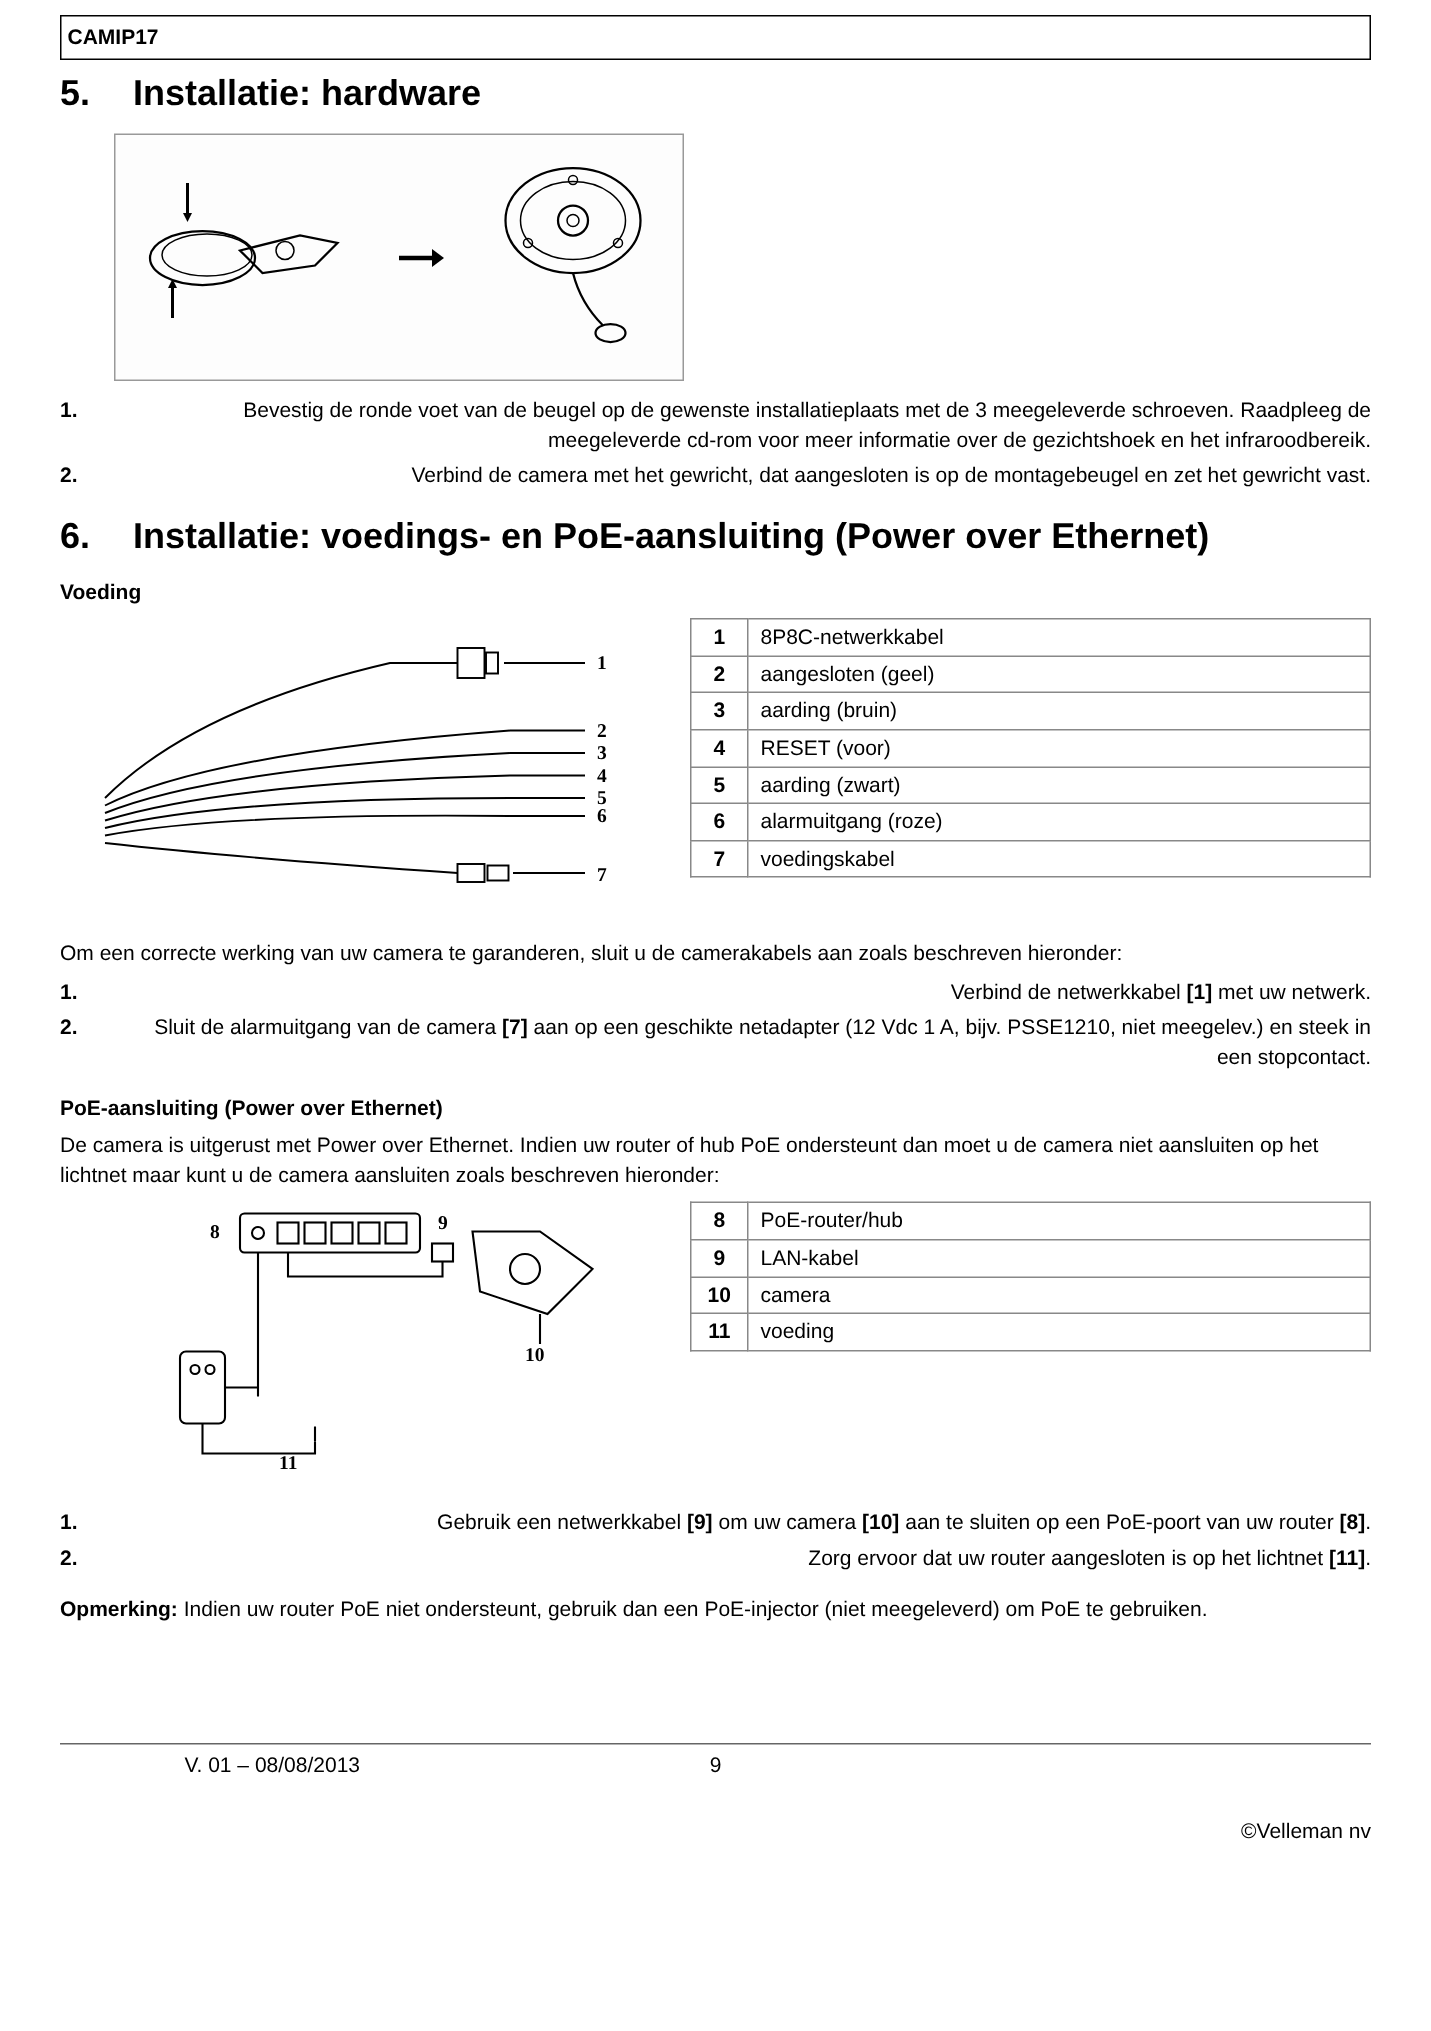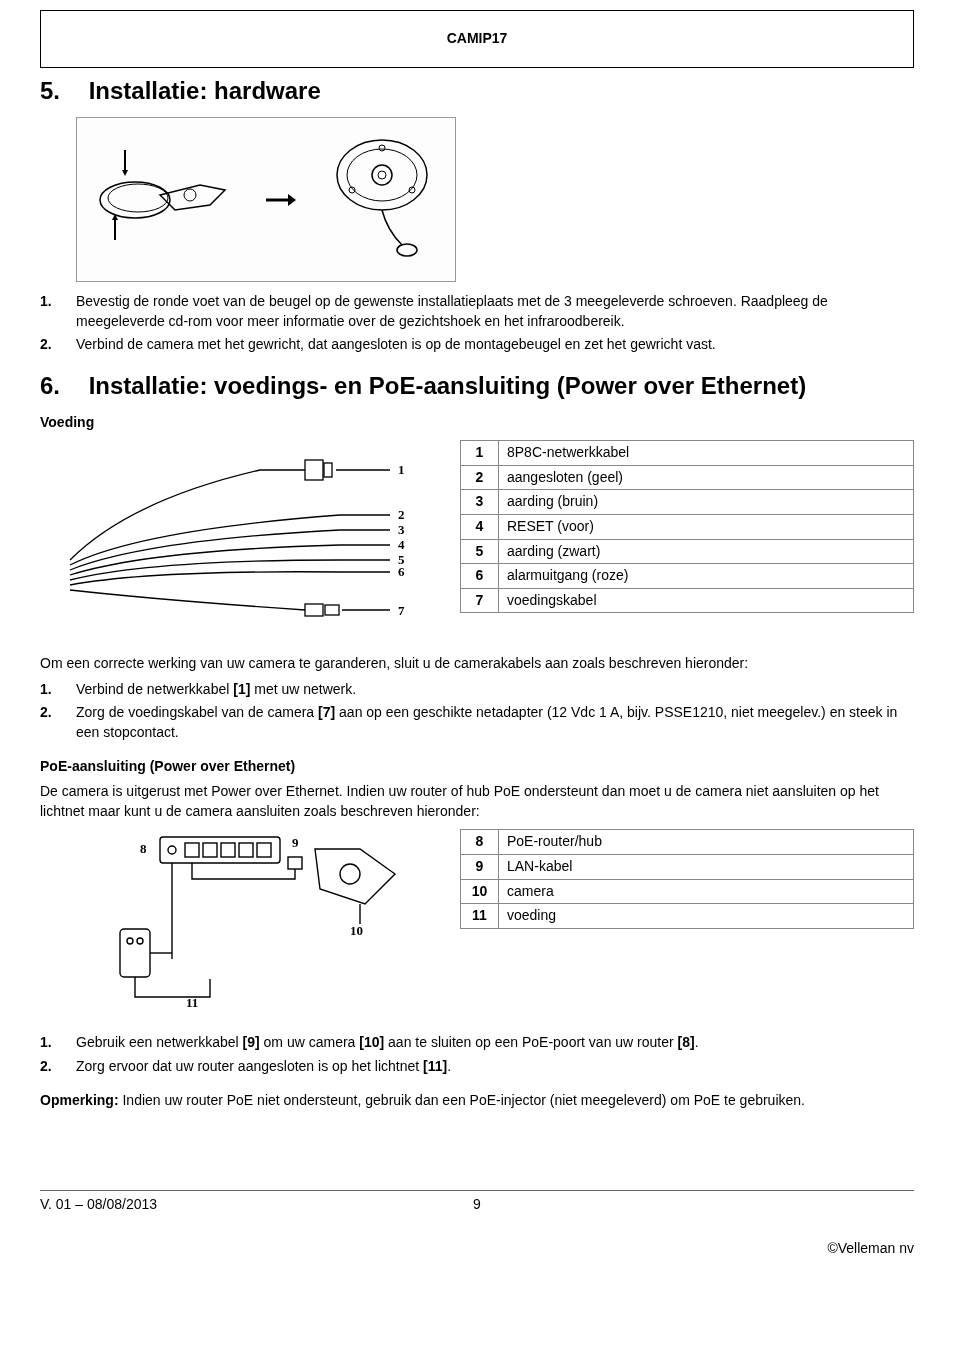--- a/index.html
+++ b/index.html
@@ -8,23 +8,22 @@
       font-size: 14px;
       color: #000;
       background: #fff;
       width: 954px;
       margin: 0 auto;
       padding: 10px 40px 20px 40px;
       line-height: 1.4;
     }
     .header-box {
       border: 1px solid #000;
-      text-align: center;
       font-weight: bold;
-      padding: 18px;
+      padding: 4px;
       margin-bottom: 0;
     }
     h2 {
       font-size: 24px;
       font-weight: bold;
       margin: 6px 0 10px 0;
     }
     .section-num { display: inline-block; width: 42px; }
     h3.sub { font-size: 14px; font-weight: bold; margin: 10px 0 6px 0; }
     .figure {
@@ -44,21 +43,21 @@
       padding: 0;
     }
     ol.numlist li {
       display: flex;
       margin-bottom: 4px;
     }
     ol.numlist li .num {
       font-weight: bold;
       min-width: 36px;
     }
-    ol.numlist li .txt { flex: 1; }
+    ol.numlist li .txt { flex: 1; text-align: right; }
     .two-col {
       display: flex;
       gap: 20px;
       margin: 8px 0 14px 0;
       align-items: flex-start;
     }
     .diag-left {
       width: 400px;
       display: flex;
       justify-content: center;
@@ -78,21 +77,21 @@
     .bold { font-weight: bold; }
     .footer {
       display: flex;
       justify-content: space-between;
       border-top: 1px solid #666;
       padding-top: 4px;
       margin-top: 80px;
       font-size: 14px;
     }
     .footer .c { text-align: center; flex:1; }
-    .footer .l { text-align: left; width: 200px; }
+    .footer .l { text-align: right; width: 200px; }
     .footer .r { text-align: right; width: 200px; margin-top: 44px; }
     .voeding-svg-wrap { width: 400px; }
     .poe-svg-wrap { width: 400px; }
   </style>
 </head>
 <body>
 
 <div class="header-box">
   <span>CAMIP17</span>
 </div>
@@ -223,21 +222,21 @@
 <ol class="numlist">
   <li>
     <span class="num">1.</span>
     <span class="txt">
       <span>Verbind de netwerkkabel </span><span class="bold">[1]</span><span> met uw netwerk.</span>
     </span>
   </li>
   <li>
     <span class="num">2.</span>
     <span class="txt">
-      <span>Zorg de voedingskabel van de camera </span><span class="bold">[7]</span><span> aan op een geschikte netadapter (12 Vdc 1 A, bijv. PSSE1210, niet meegelev.) en steek in een stopcontact.</span>
+      <span>Sluit de alarmuitgang van de camera </span><span class="bold">[7]</span><span> aan op een geschikte netadapter (12 Vdc 1 A, bijv. PSSE1210, niet meegelev.) en steek in een stopcontact.</span>
     </span>
   </li>
 </ol>
 
 <h3 class="sub">PoE-aansluiting (Power over Ethernet)</h3>
 <p>De camera is uitgerust met Power over Ethernet. Indien uw router of hub PoE ondersteunt dan moet u de camera niet aansluiten op het lichtnet maar kunt u de camera aansluiten zoals beschreven hieronder:</p>
 
 <div class="two-col">
   <div class="diag-left poe-svg-wrap">
     <svg width="360" height="190" viewBox="0 0 360 190">

